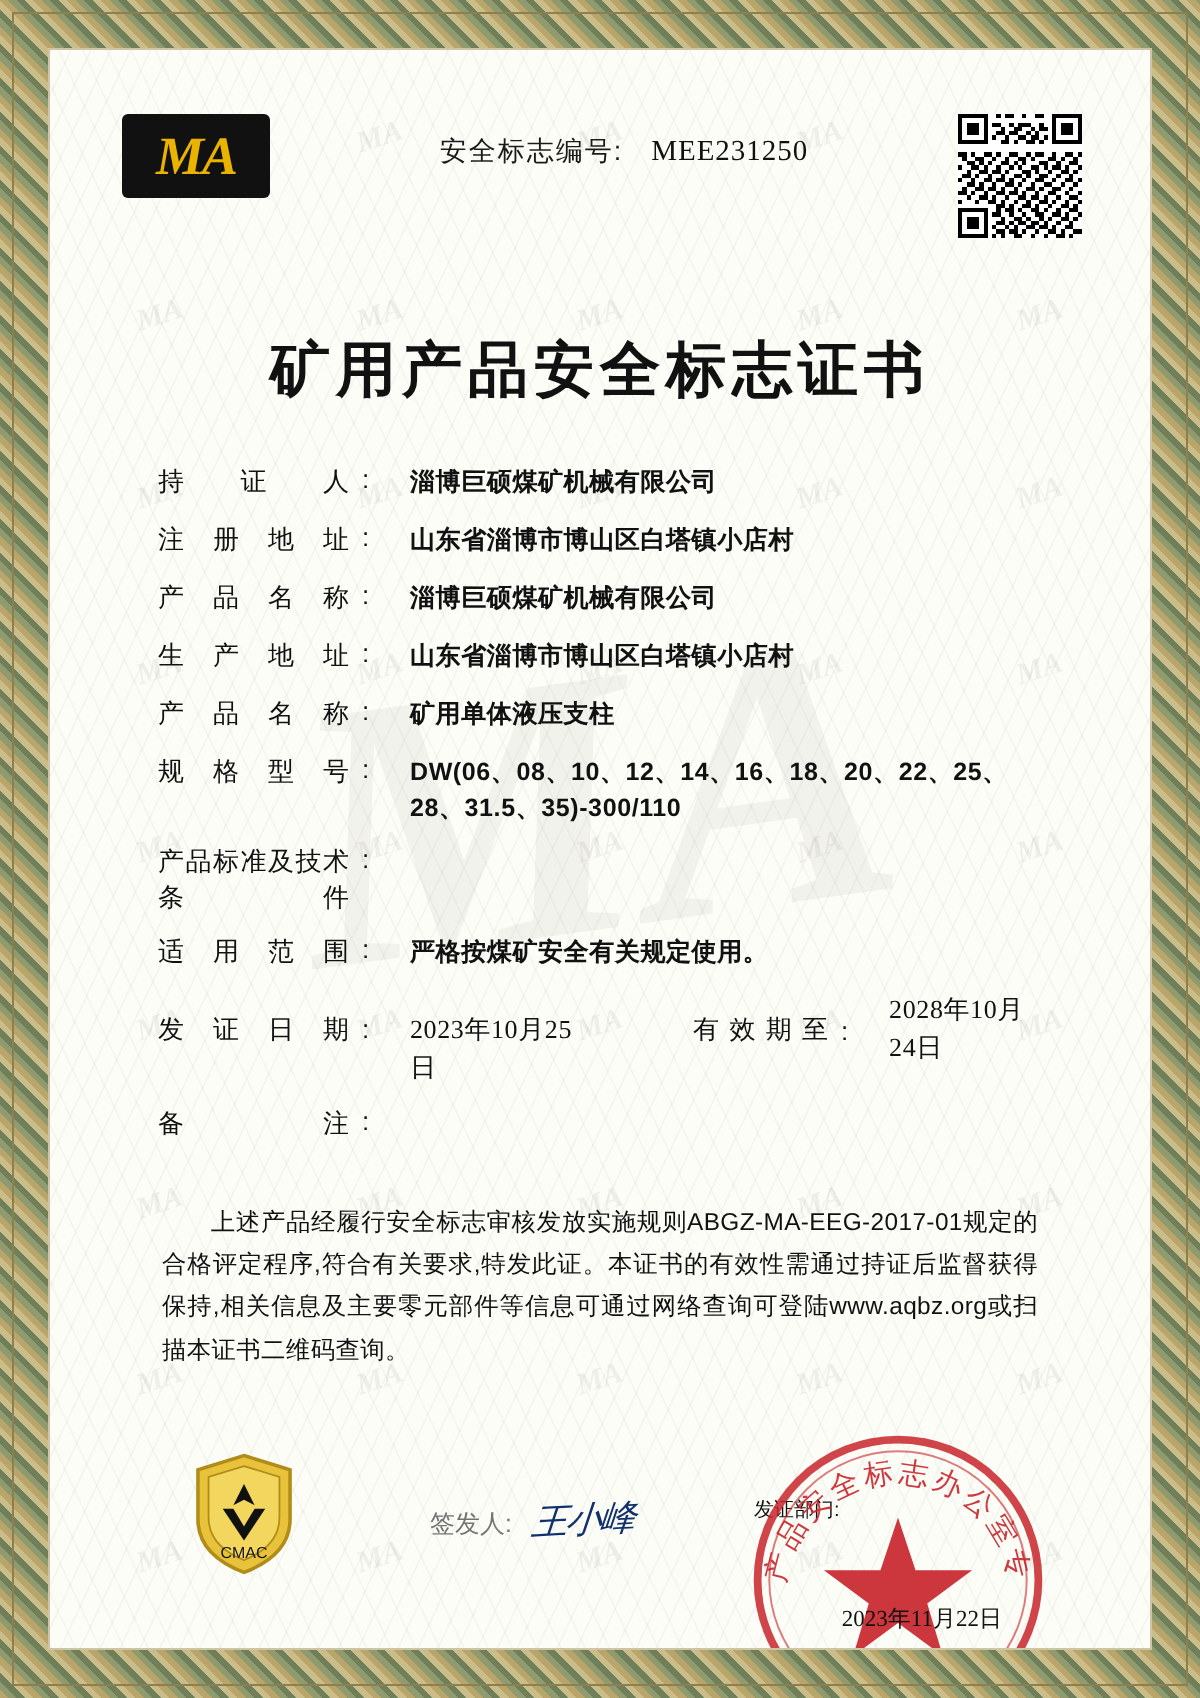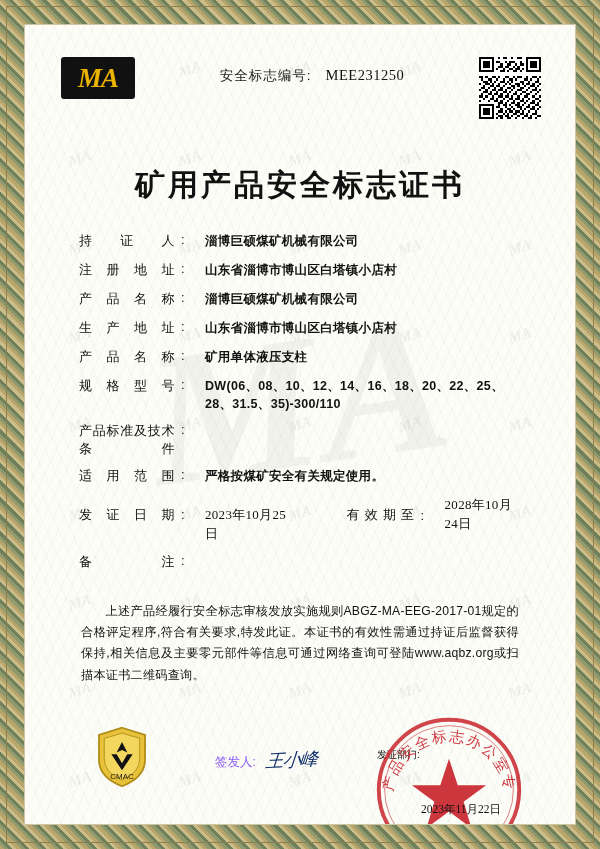--- a/index.html
+++ b/index.html
@@ -271,21 +271,21 @@
   .sign-line {
     position: absolute;
     left: 160px;
     top: 28px;
     display: flex;
     align-items: baseline;
     gap: 4px;
   }
   .sign-line .lbl {
     font-size: 12.5px;
-    color: #8b5cf6;
+    color: #737373;
   }
   .handwriting {
     font-family: "Liberation Serif", serif;
     font-style: italic;
     font-size: 18px;
     color: #12306b;
     transform: skewX(-8deg) rotate(-3deg);
     letter-spacing: -1px;
     display: inline-block;
     padding: 0 6px;

